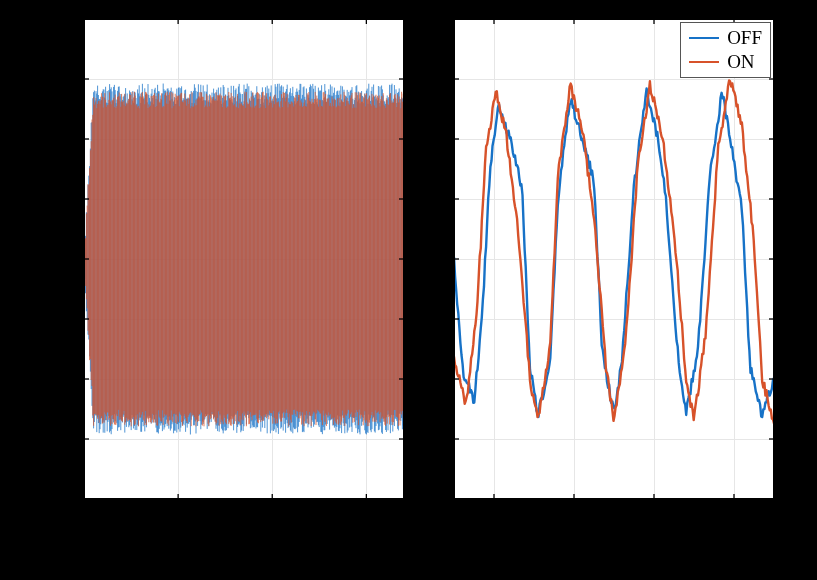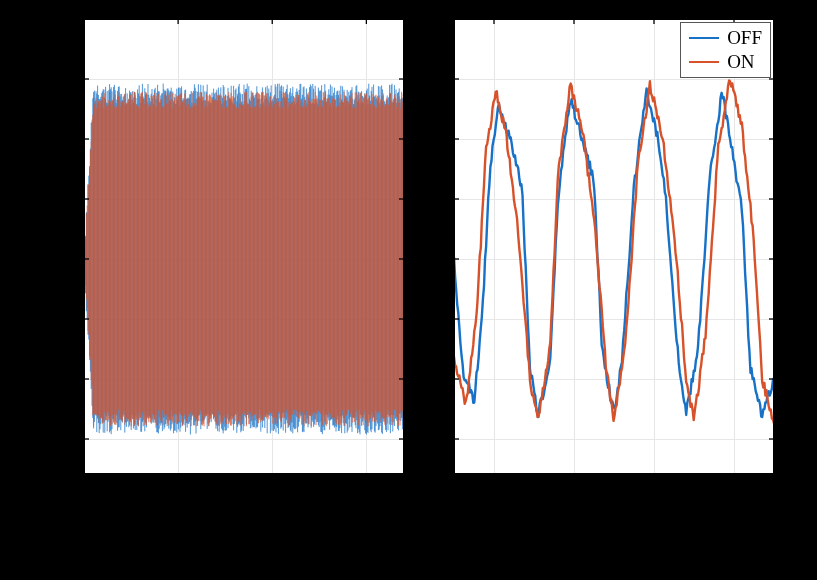--- a/index.html
+++ b/index.html
@@ -4,21 +4,21 @@
 <style>
   html, body {
     margin: 0;
     padding: 0;
     background: #000;
     font-family: "Times New Roman", serif;
   }
   .canvas {
     position: relative;
     width: 817px;
-    height: 473px;
+    height: 580px;
     background: #000;
   }
   .panel {
     position: absolute;
     background: #fff;
   }
   .grid line {
     stroke: #e6e6e6;
     stroke-width: 1;
     shape-rendering: crispEdges;

